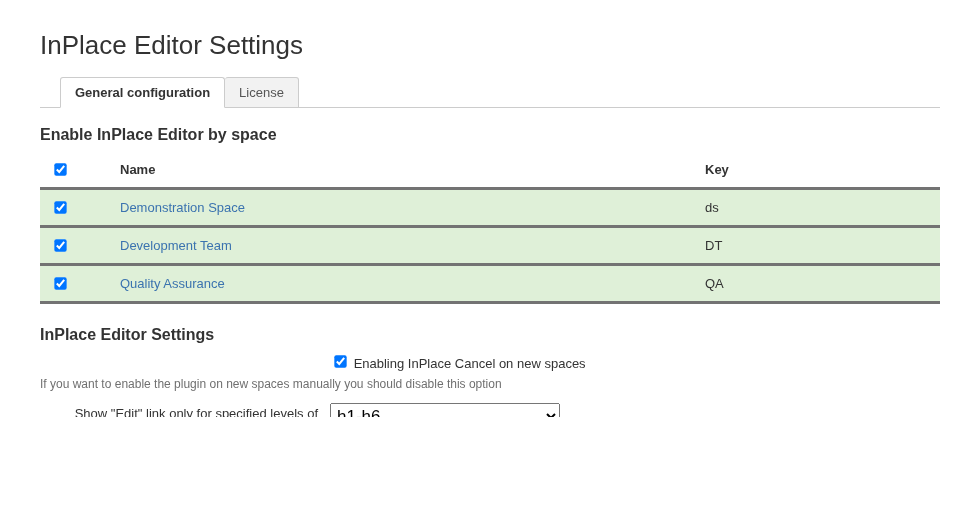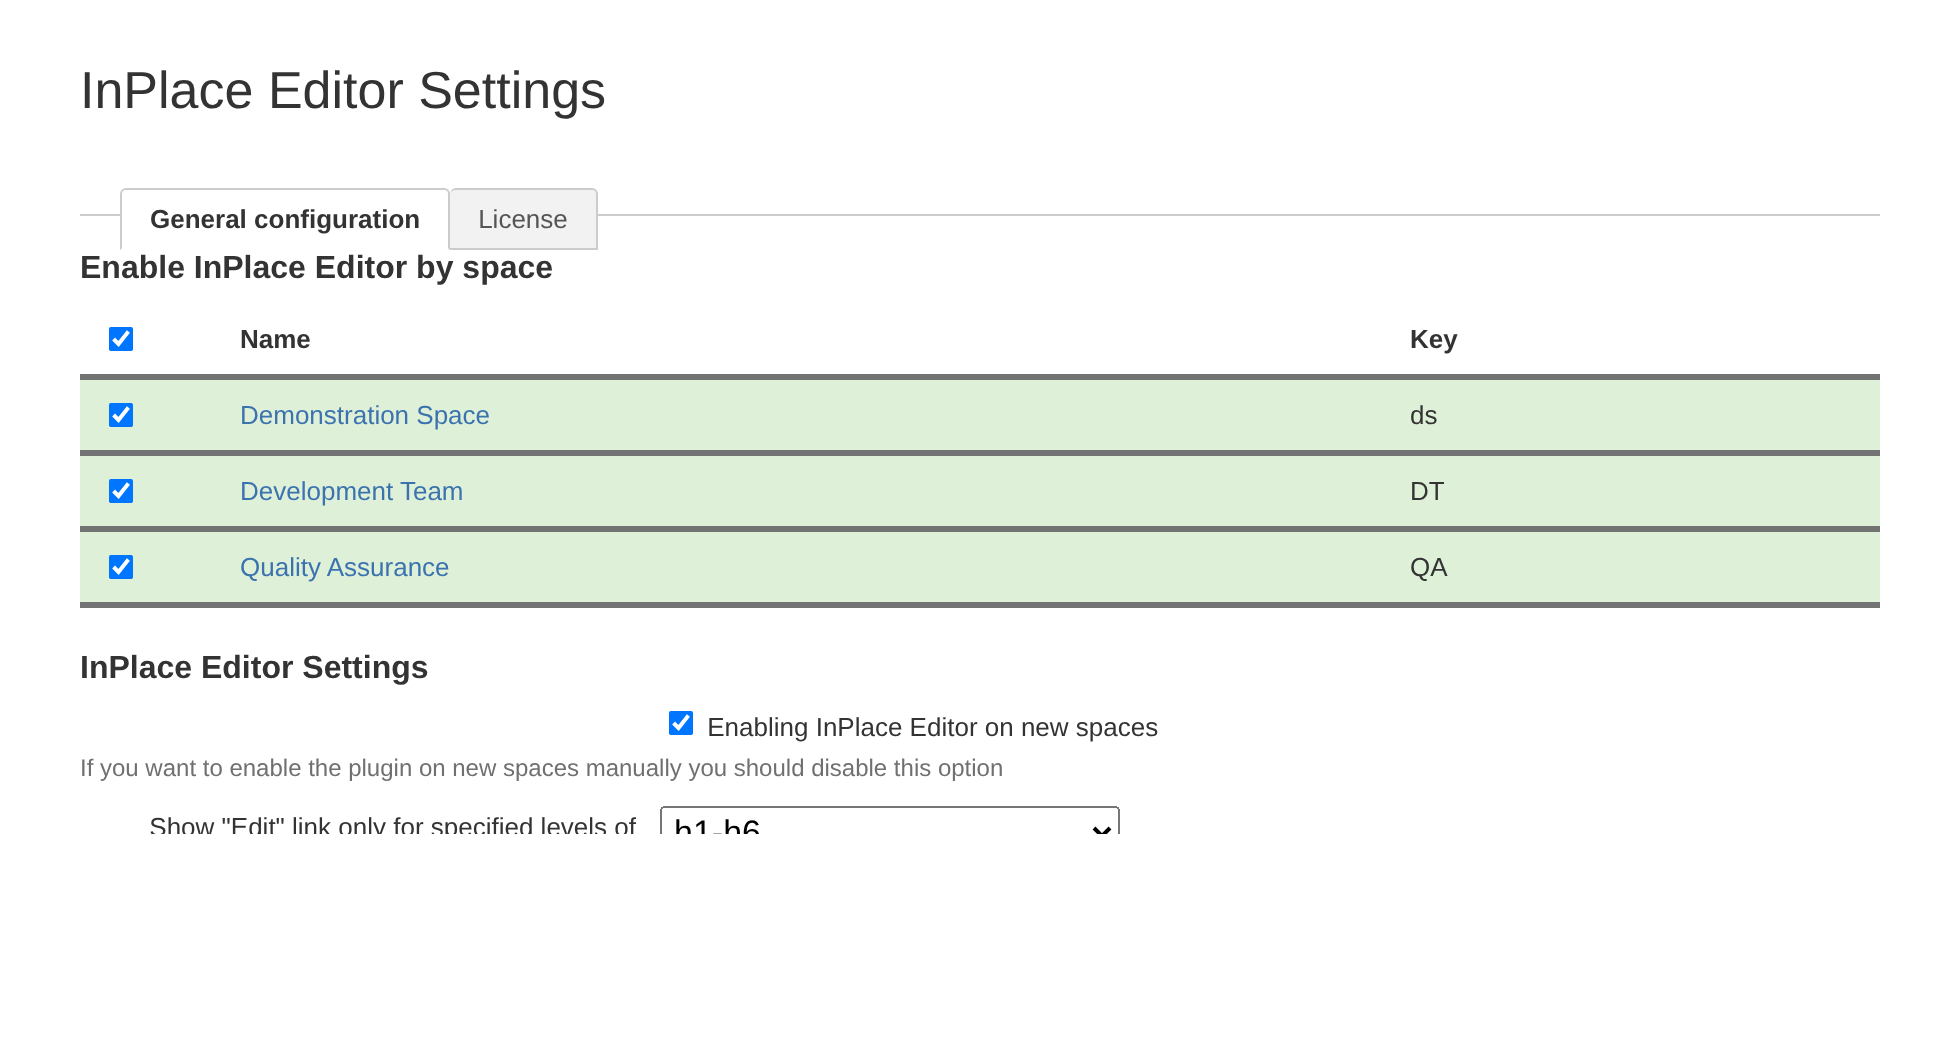--- a/index.html
+++ b/index.html
@@ -31,21 +31,21 @@
     margin: 0;
     padding: 0 0 0 20px;
     display: flex;
   }
   .tabs li {
     padding: 7px 14px;
     border: 1px solid #ccc;
     background: #f2f2f2;
     color: #555;
     position: relative;
-    top: 18px;
+    top: 1px;
     cursor: pointer;
     font-size: 13px;
     border-bottom: 1px solid #ccc;
     border-top-left-radius: 3px;
     border-top-right-radius: 3px;
   }
   .tabs li + li { border-left: none; }
   .tabs li.active {
     background: #fff;
     border-bottom: 1px solid #fff;
@@ -184,21 +184,21 @@
       </tr>
     </tbody>
   </table>
 
   <h2 class="section-heading">InPlace Editor Settings</h2>
 
   <div class="form-row">
     <div class="form-label"></div>
     <div class="form-field">
       <input type="checkbox" checked="" id="enable-new" style="">
-      <label for="enable-new">Enabling InPlace Editor on new spaces</label>
+      <label for="enable-new">Enabling InPlace Cancel on new spaces</label>
     </div>
   </div>
 
   <div class="helper-text">If you want to enable the plugin on new spaces manually you should disable this option</div>
 
   <div class="form-row">
     <div class="form-label">Show "Edit" link only for specified levels of headings</div>
     <div class="form-field">
       <select class="heading-select">
         <option>h1-h6</option>

